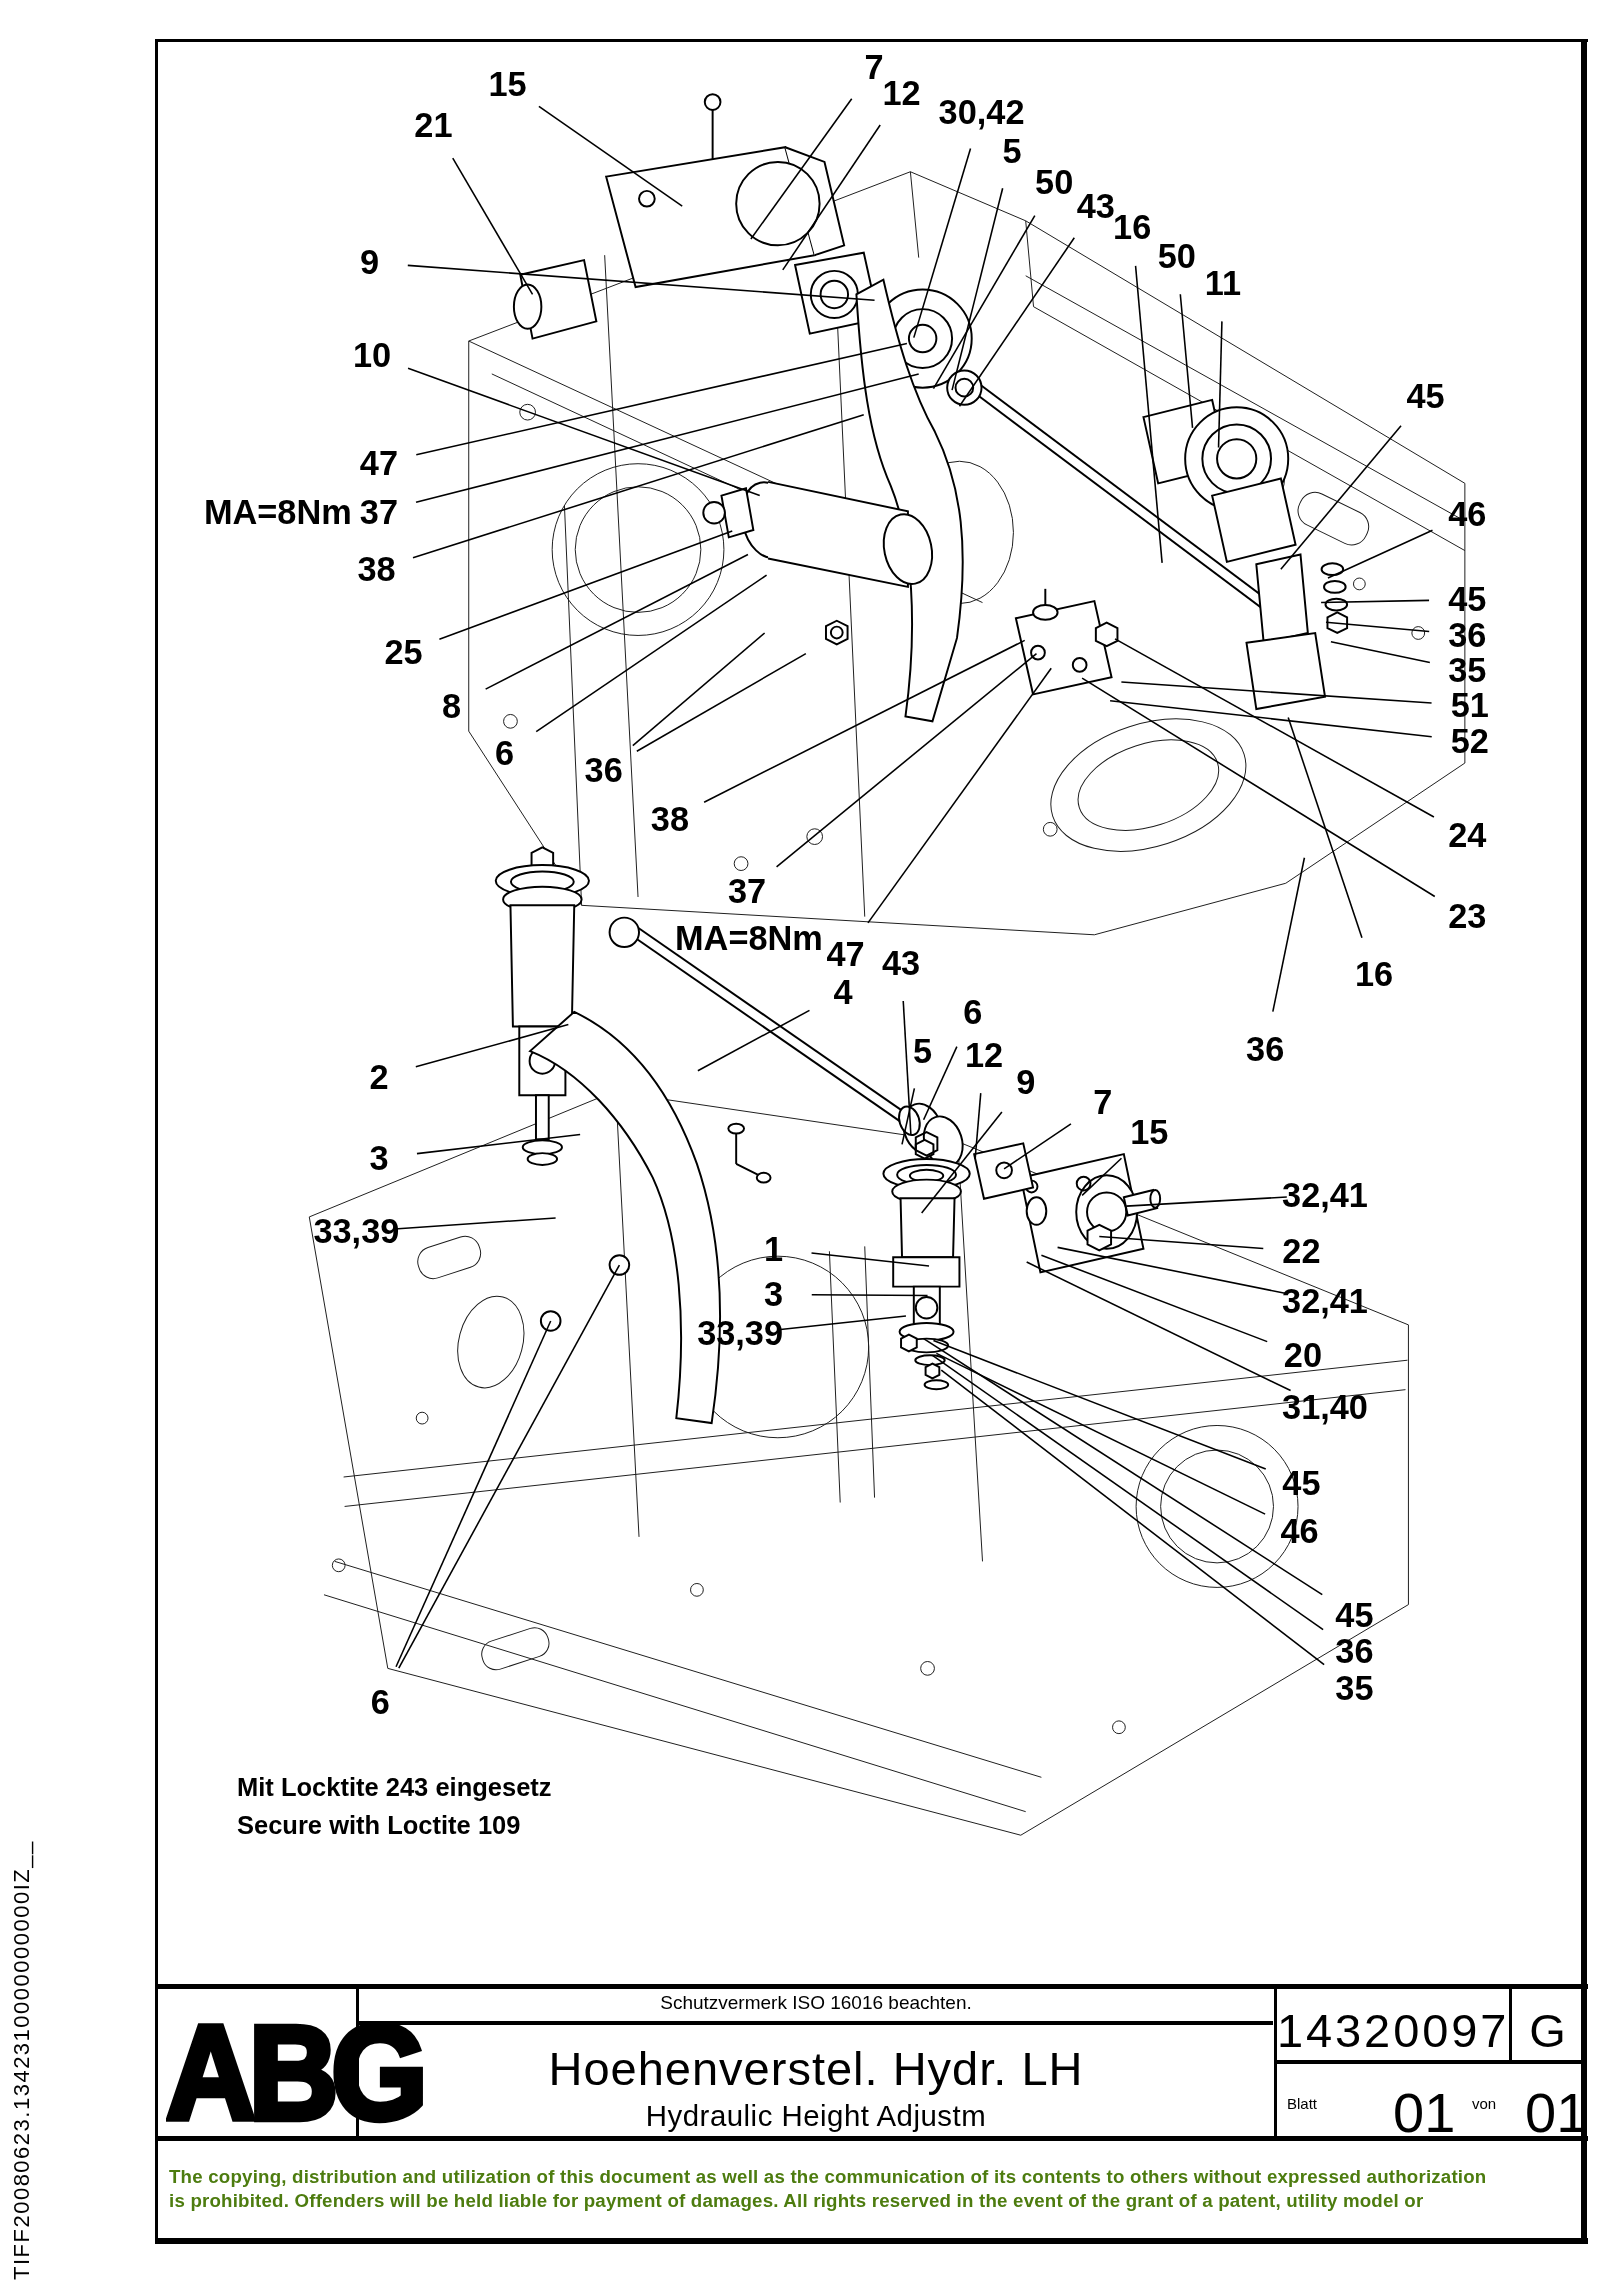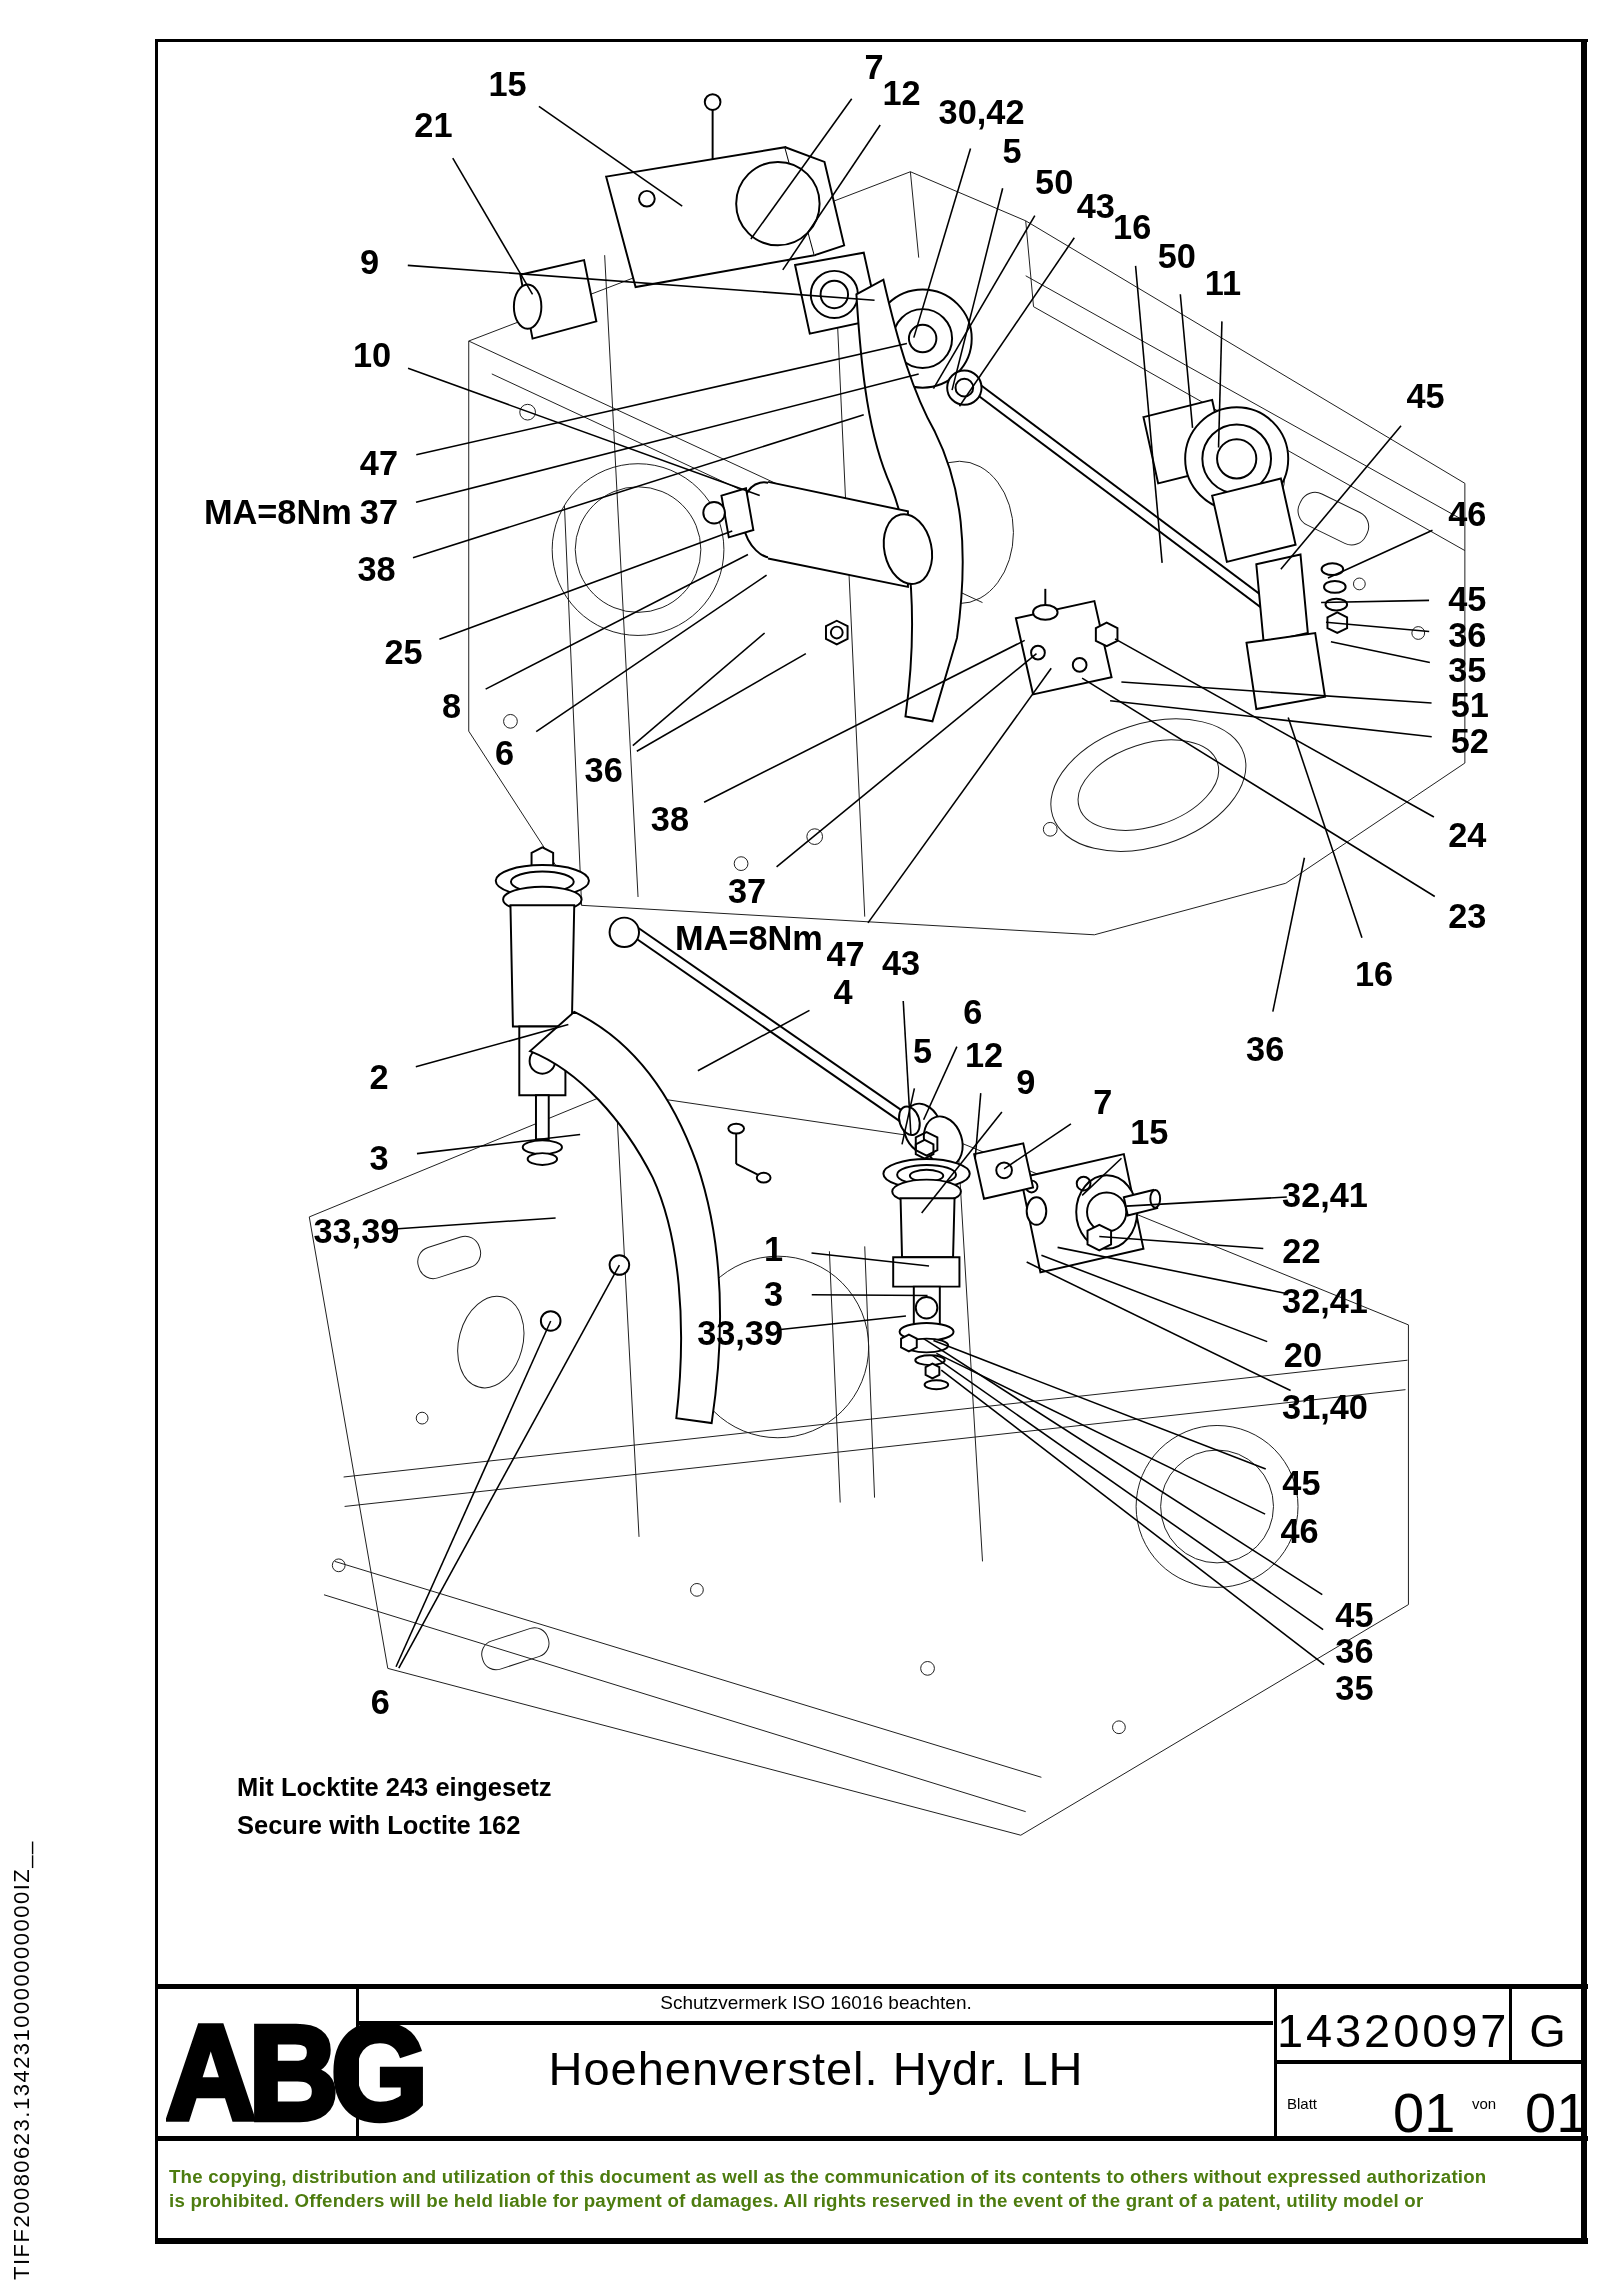--- a/index.html
+++ b/index.html
@@ -301,21 +301,21 @@
         <text x="2652" y="3046" class="callout">45</text>
         <text x="2648" y="3144" class="callout">46</text>
         <text x="2760" y="3316" class="callout">45</text>
         <text x="2760" y="3390" class="callout">36</text>
         <text x="2760" y="3464" class="callout">35</text>
         <text x="775" y="3492" class="callout">6</text>
       </g>
   </svg>
 
   <div class="note" style="left:237px;top:1773px;">Mit Locktite 243 eingesetz</div>
-  <div class="note" style="left:237px;top:1811px;">Secure with Loctite 162</div>
+  <div class="note" style="left:237px;top:1811px;">Secure with Loctite 109</div>
 
   <div class="film" style="left:8.8px;top:2280px;">TIFF20080623.1342310000000000IZ__</div>
 
   <div class="bline" style="left:155px;top:39px;width:1433px;height:3.4px;"></div>
   <div class="bline" style="left:155px;top:39px;width:3.4px;height:2205px;"></div>
   <div class="bline" style="left:1581px;top:39px;width:5.9px;height:2205px;"></div>
   <div class="bline" style="left:155px;top:2238px;width:1433px;height:5.9px;"></div>
 
   <div class="bline" style="left:155px;top:1984px;width:1433px;height:5.4px;"></div>
   <div class="bline" style="left:155px;top:2136px;width:1433px;height:5.4px;"></div>
@@ -324,20 +324,21 @@
   <div class="bline" style="left:1509px;top:1984px;width:3.4px;height:80px;"></div>
   <div class="bline" style="left:359px;top:2021px;width:914px;height:4.4px;"></div>
   <div class="bline" style="left:1277px;top:2060px;width:310px;height:3.9px;"></div>
 
   <div class="tb-text abg" style="left:166px;top:2002px;width:182px;text-align:center;">ABG</div>
 
   <div class="tb-text schutz" style="left:359px;top:1992px;width:914px;text-align:center;">Schutzvermerk ISO 16016 beachten.</div>
 
   <div class="tb-text title-de" style="left:359px;top:2041px;width:914px;text-align:center;">Hoehenverstel. Hydr. LH</div>
 
+  <div class="tb-text title-en" style="left:359px;top:2099px;width:914px;text-align:center;">Hydraulic Height Adjustm</div>
 
   <div class="tb-text dwg-no" style="left:1277px;top:2003px;width:192px;text-align:center;">14320097</div>
 
   <div class="tb-text rev" style="left:1513px;top:2003px;width:69px;text-align:center;">G</div>
 
   <div class="tb-text small-lbl" style="left:1287px;top:2095px;">Blatt</div>
   <div class="tb-text big-num" style="left:1393px;top:2080px;">01</div>
   <div class="tb-text small-lbl" style="left:1472px;top:2095px;">von</div>
   <div class="tb-text big-num" style="left:1525px;top:2080px;">01</div>
 

